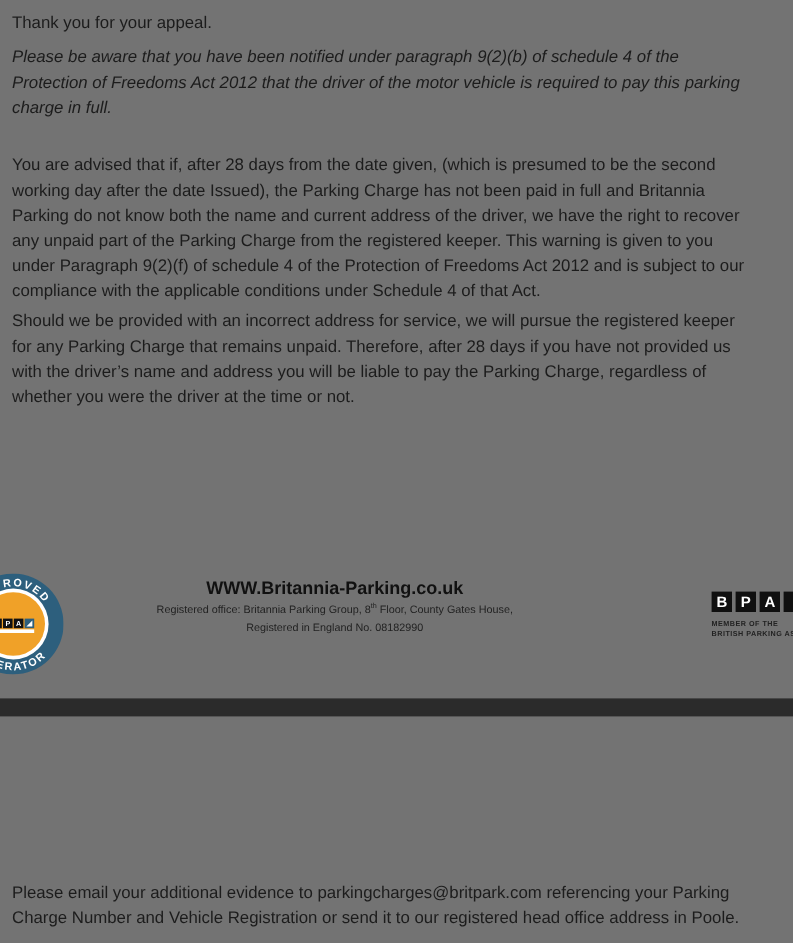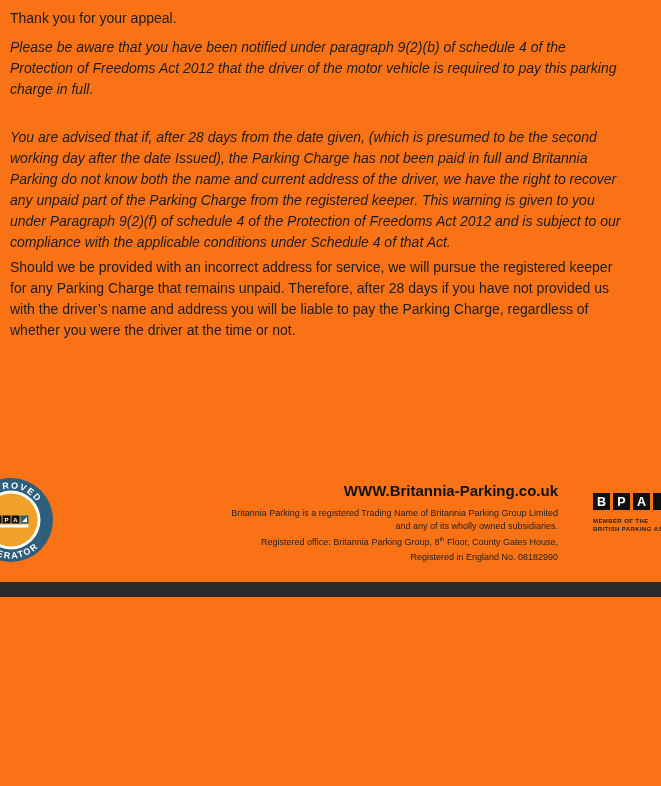--- a/index.html
+++ b/index.html
@@ -1,42 +1,42 @@
 <!DOCTYPE html>
 <html><head>
 <meta charset="utf-8">
 <style>
   * { margin:0; padding:0; box-sizing:border-box; }
   html,body { background:#ffffff; }
   .page {
     position:relative;
     width:661px; height:786px;
-    background:#f97316;
+    background:#737373;
     overflow:hidden;
     font-family:"Liberation Sans", sans-serif;
     color:#1c1c1c;
   }
   
   .letter-body {
     position:absolute; top:8px; left:10px; width:648px;
   }
   .letter-body p {
     font-size:14px; line-height:21px;
     white-space:pre-line;
     color:#1c1c1c;
   }
   .p2 { margin-top:8px;font-style:italic; }
-  .p3 { margin-top:27px;font-style:italic; }
+  .p3 { margin-top:27px; }
   .p4 { margin-top:4px; }
   .p5 { margin-top:18px; }
 
   
   .footer {
     position:absolute; top:482px; left:0; width:558px;
-    text-align:right;
+    text-align:center;
   }
   .footer .site {
     font-size:15px; font-weight:bold; line-height:18px; color:#111;
   }
   .footer .small {
     font-size:9px; line-height:13px; color:#222;
     white-space:pre-line;
   }
   .footer .first-small { margin-top:7px; }
   .footer .reg { margin-top:2px; }
@@ -114,35 +114,35 @@
     <rect x="51.5" y="37.5" width="8" height="8" fill="#2d5f7d"></rect>
     <path d="M 53,44 L 58,39 L 58,44 Z" fill="#ffffff"></path>
     <text x="28.5" y="44" font-size="6" font-weight="bold" fill="#ffffff" text-anchor="middle" font-family="Liberation Sans, sans-serif">B</text>
     <text x="37.5" y="44" font-size="6" font-weight="bold" fill="#ffffff" text-anchor="middle" font-family="Liberation Sans, sans-serif">P</text>
     <text x="46.5" y="44" font-size="6" font-weight="bold" fill="#ffffff" text-anchor="middle" font-family="Liberation Sans, sans-serif">A</text>
     <rect x="24.5" y="46.5" width="35" height="3" fill="#ffffff"></rect>
   </svg>
 
   <div class="footer">
     <div class="site">WWW.Britannia-Parking.co.uk</div>
-    <div class="small first-small">Britannia Parking is a registered Trading Name of Britannia Parking Group Limited
-and any of its wholly owned subsidiaries.</div>
     <div class="small"><span>Registered office: Britannia Parking Group, 8</span><sup>th</sup><span> Floor, County Gates House,</span></div>
     <div class="small reg">Registered in England No. 08182990</div>
   </div>
 
   <div class="bpa">
     <div class="bpa-row">
       <div class="bpa-sq">B</div>
       <div class="bpa-sq">P</div>
       <div class="bpa-sq">A</div>
       <div class="bpa-sq"></div>
     </div>
     <div class="bpa-member">
       <div>MEMBER OF THE</div>
       <div>BRITISH PARKING ASSOC</div>
     </div>
   </div>
 
   <div class="divider"></div>
 
+  <p class="closing">Please email your additional evidence to parkingcharges@britpark.com referencing your Parking
+Charge Number and Vehicle Registration or send it to our registered head office address in Poole.</p>
 
 </div>
 
 </body></html>

